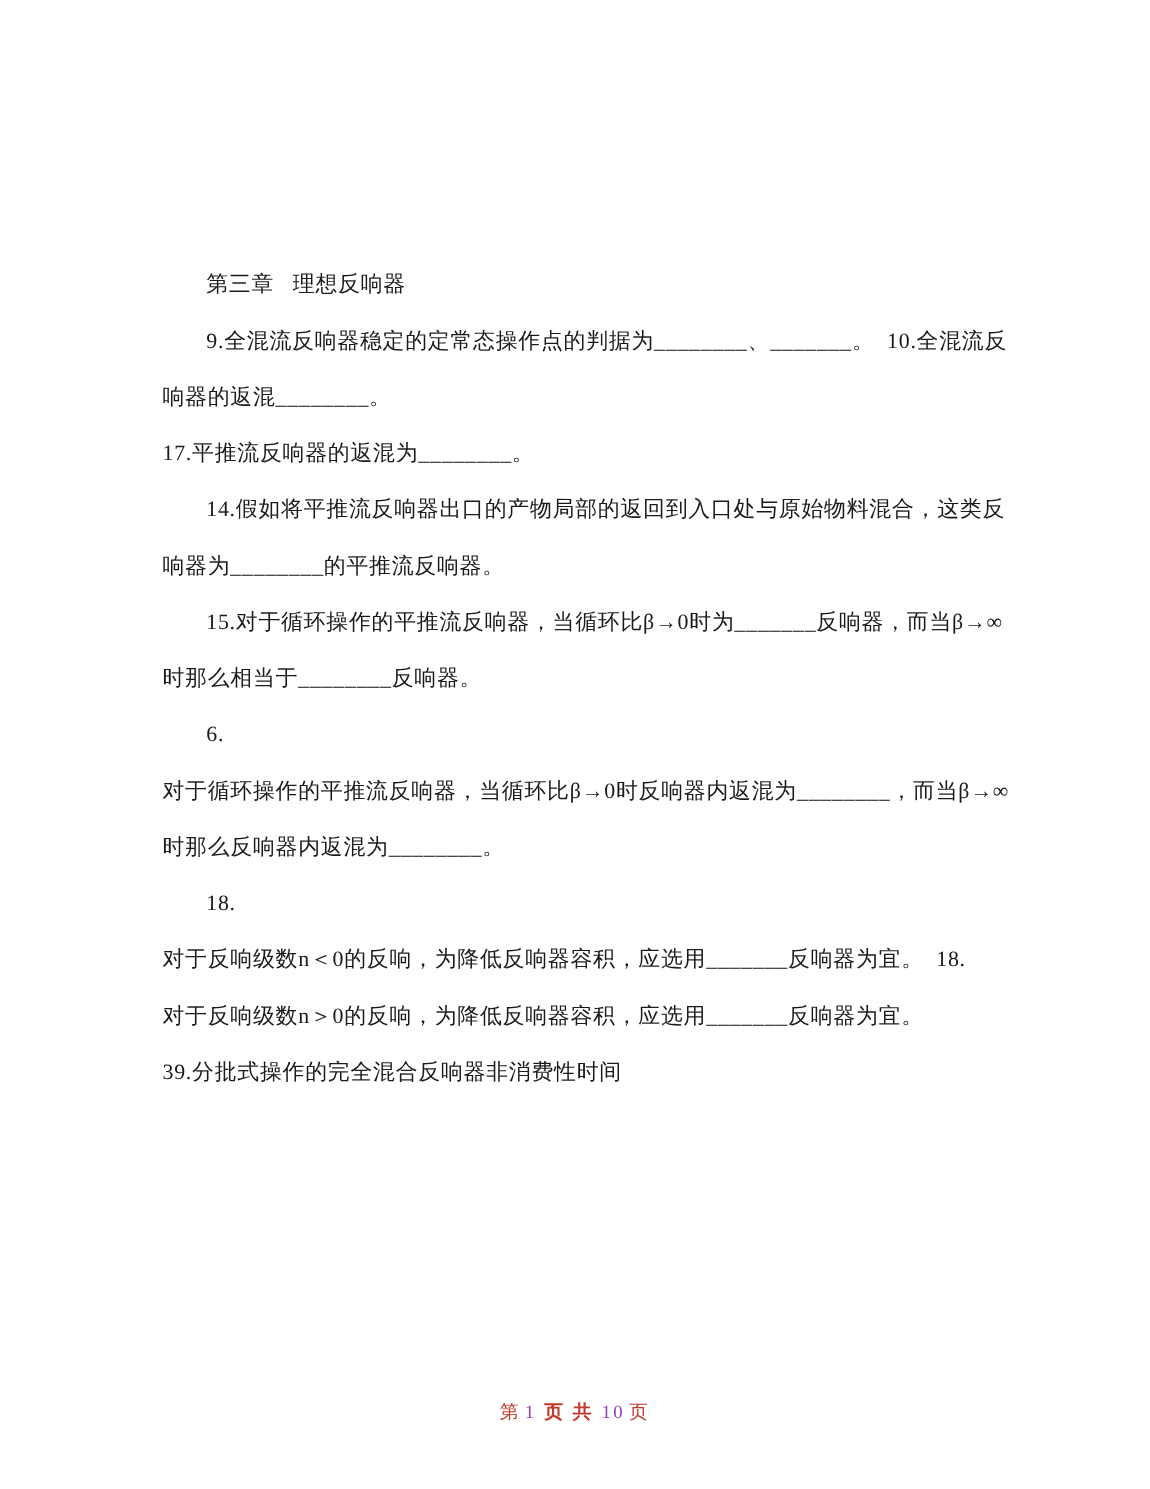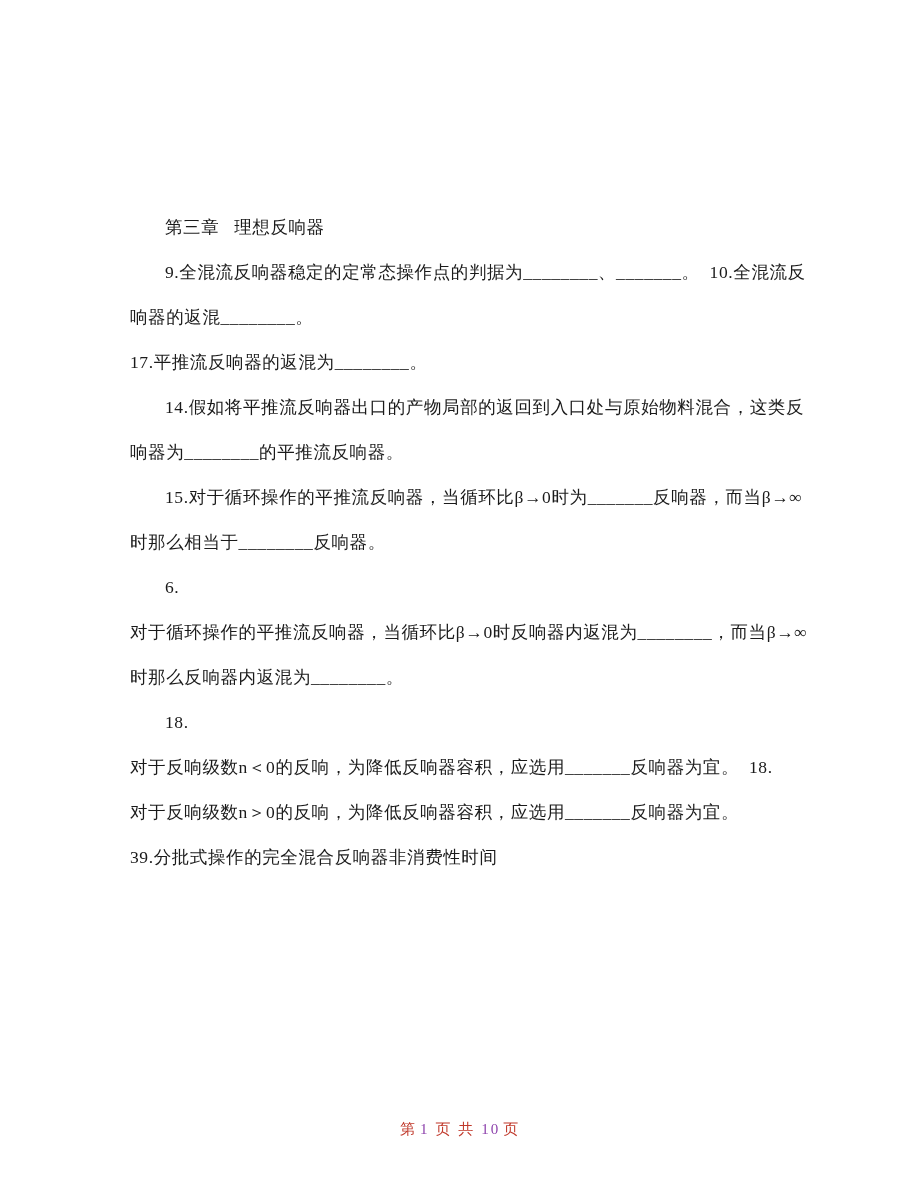--- a/index.html
+++ b/index.html
@@ -65,20 +65,21 @@
   .footer .pg-label {
     color: #c0392b;
   }
   .footer .pg-num {
     color: #8e44ad;
     padding: 0 3px;
   }
   .footer .pg-of {
     color: #c0392b;
     padding: 0 3px;
+    font-weight: bold;
   }
   .footer .pg-total {
     color: #8e44ad;
     padding: 0 3px;
     margin-top: 24px;
   }
   .footer .pg-unit {
     color: #c0392b;
   }
 </style>

